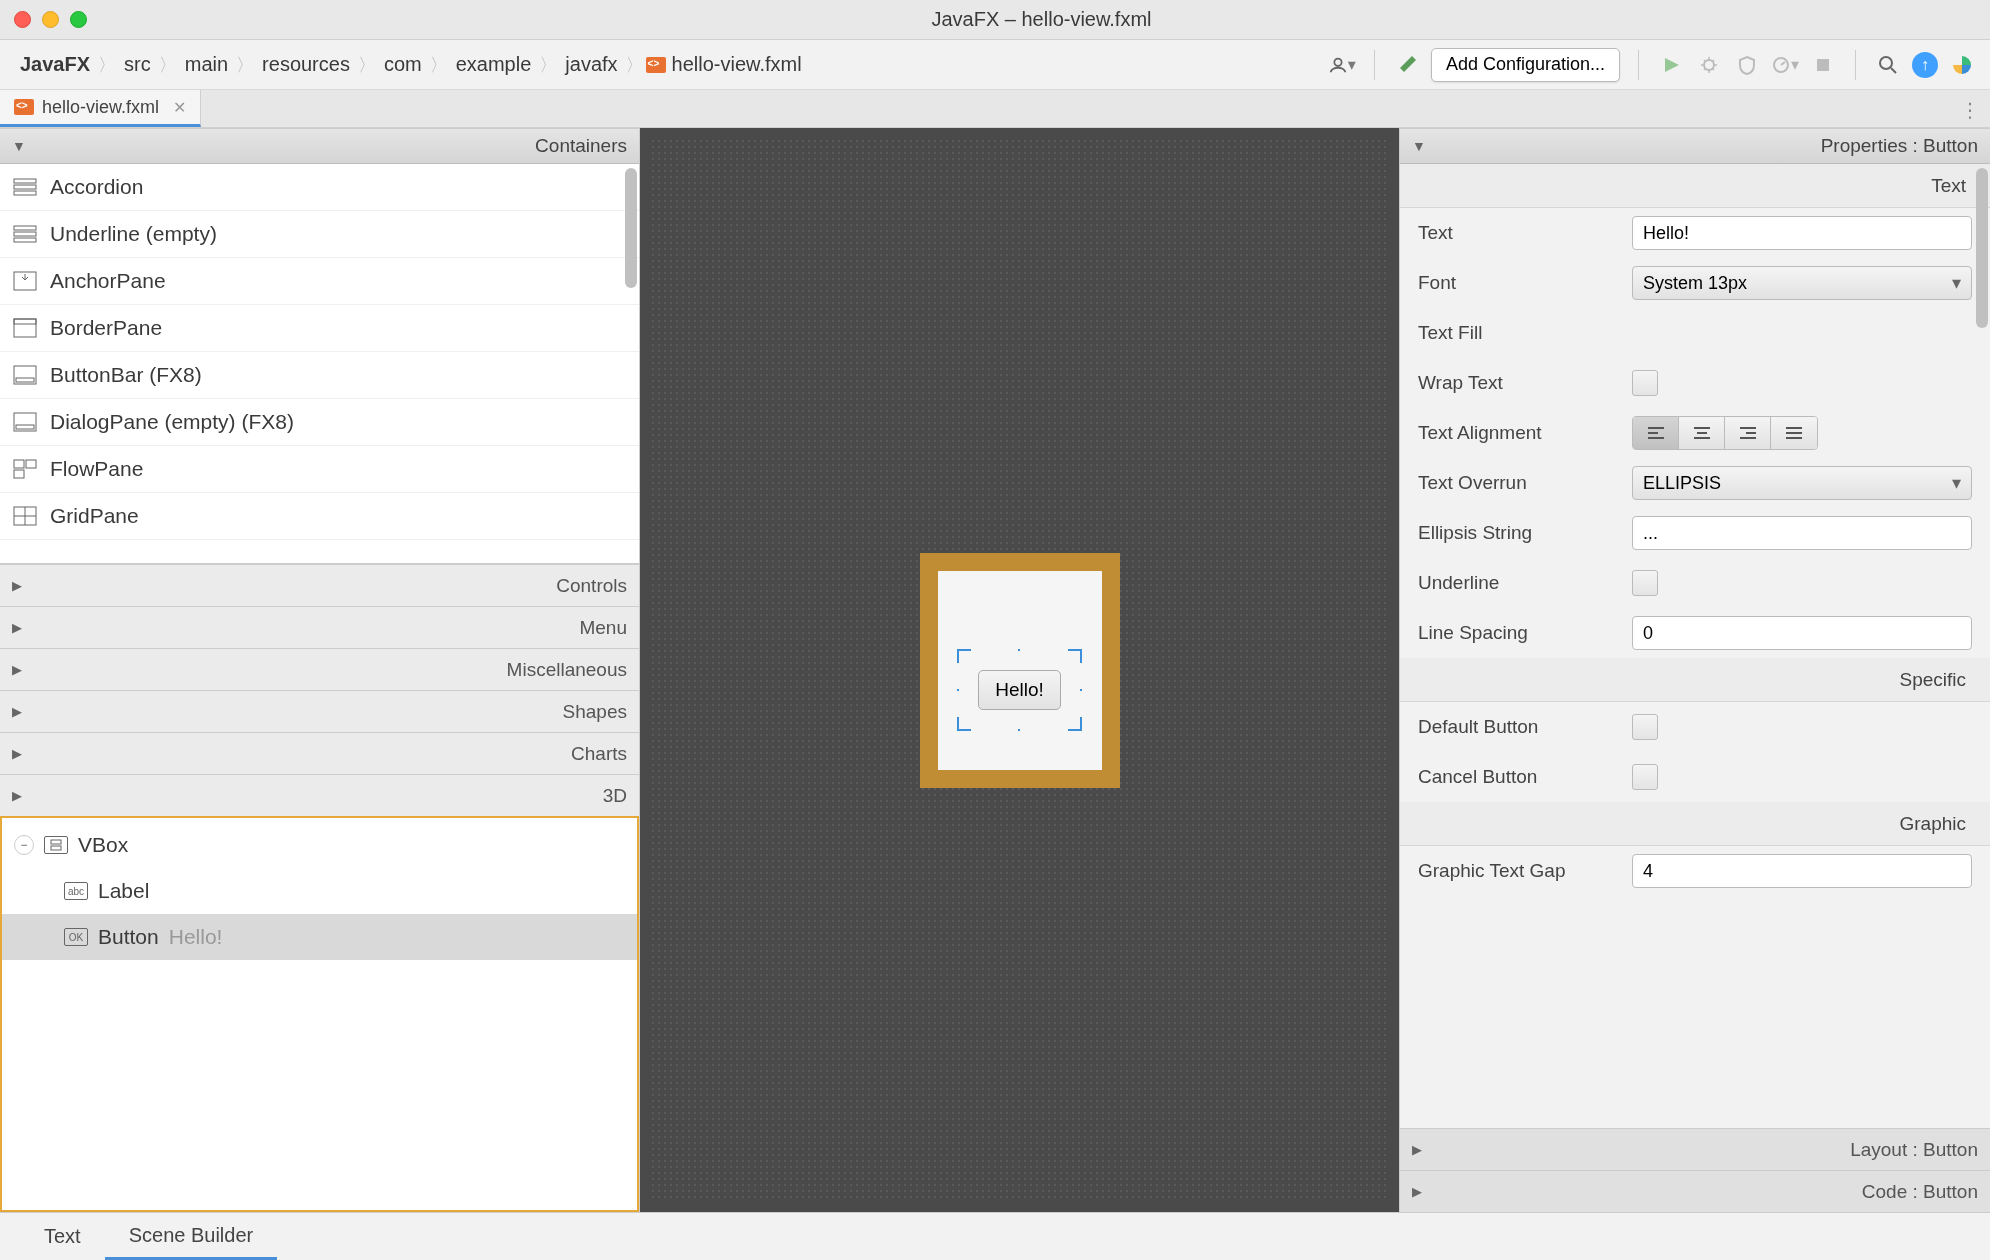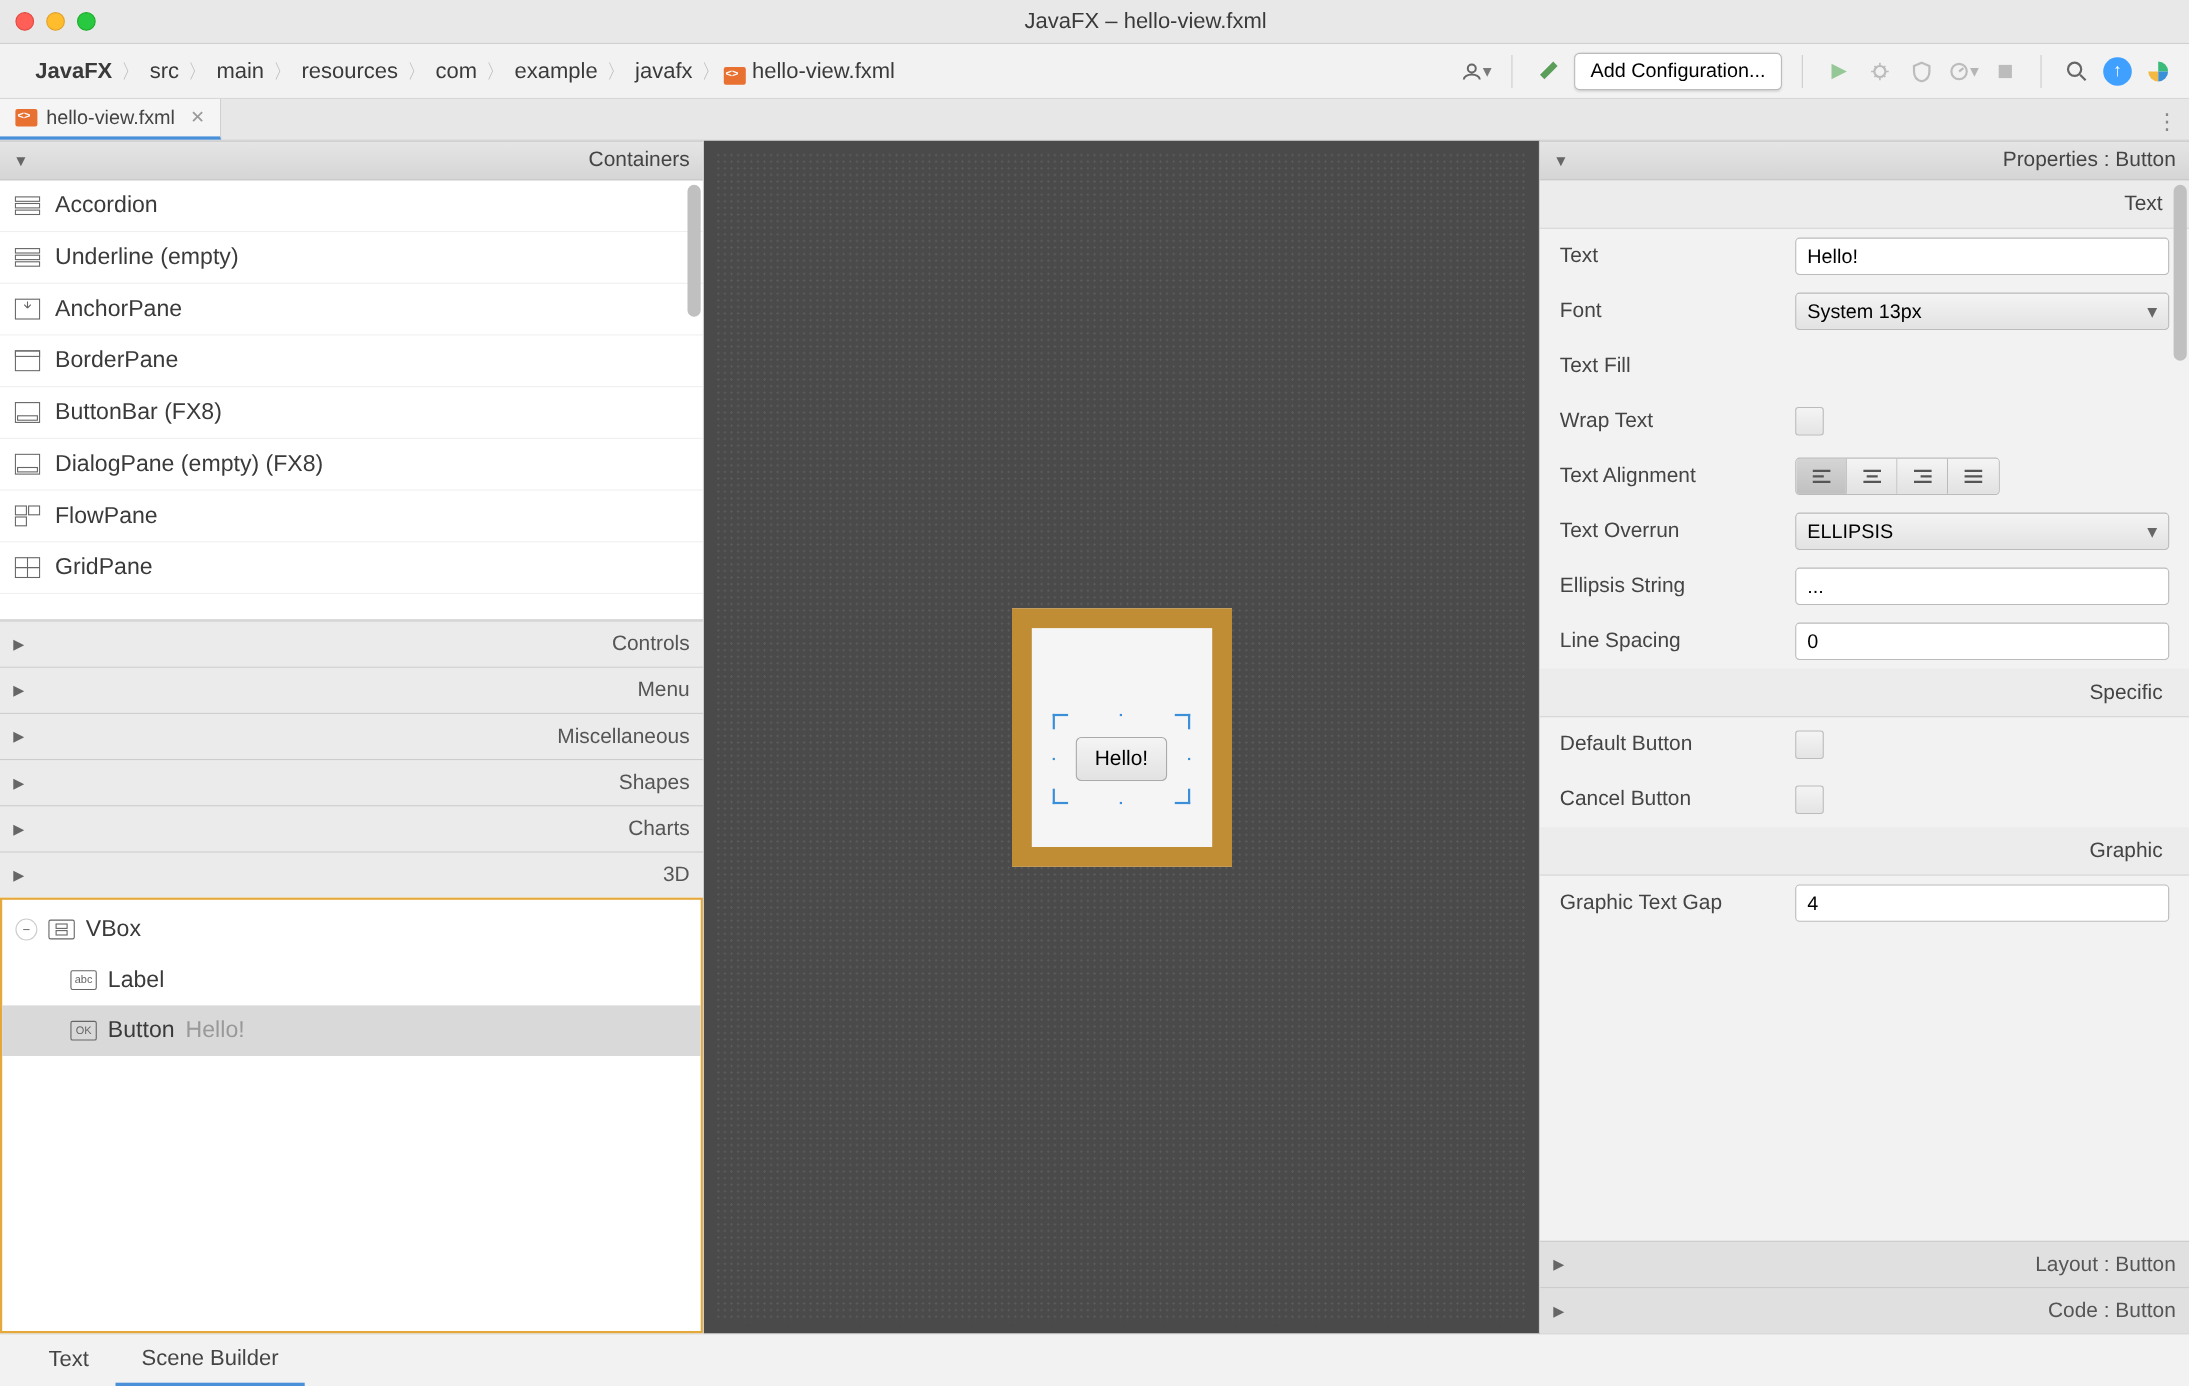--- a/index.html
+++ b/index.html
@@ -9,21 +9,21 @@
 .titlebar { height: 40px; background: #e8e8e8; display: flex; align-items: center; padding: 0 14px; border-bottom: 1px solid #d0d0d0; }
 .dots { display: flex; gap: 11px; margin-right: 20px; }
 .dot { width: 17px; height: 17px; border-radius: 50%; }
 .dot.red { background: #ff5f57; border: 1px solid #e1483f; }
 .dot.yellow { background: #ffbd2e; border: 1px solid #e0a027; }
 .dot.green { background: #28c940; border: 1px solid #1aab29; }
 .title { flex: 1; text-align: center; font-size: 20px; color: #3a3a3a; font-weight: 500; }
 
 
 .toolbar { height: 50px; background: #f2f2f2; display: flex; align-items: center; padding: 0 14px; border-bottom: 1px solid #d8d8d8; }
-.breadcrumb { display: flex; align-items: flex-end; font-size: 20px; color: #3a3a3a; margin-left: 12px; }
+.breadcrumb { display: flex; align-items: center; font-size: 20px; color: #3a3a3a; }
 .breadcrumb .bc-item { padding: 0 6px; }
 .breadcrumb .bc-item.project { font-weight: 700; }
 .bc-sep { color: #bbb; padding: 0 2px; font-size: 18px; }
 .toolbar-right { margin-left: auto; display: flex; align-items: center; gap: 10px; }
 .tb-divider { width: 1px; height: 30px; background: #ccc; margin: 0 8px; }
 .tb-icon { width: 28px; height: 28px; display: inline-flex; align-items: center; justify-content: center; color: #7a7a7a; }
 .tb-icon.disabled { opacity: 0.5; }
 .tb-button { height: 34px; padding: 0 14px; border: 1px solid #bbb; border-radius: 5px; background: #fff; font-size: 18px; box-shadow: 0 1px 2px rgba(0,0,0,0.1); }
 .play-icon svg path { fill: #3c9e3c; }
 .circ-up { width: 26px; height: 26px; border-radius: 50%; background: #40a0ff; display: inline-flex; align-items: center; justify-content: center; color: #fff; font-weight: bold; }
@@ -412,20 +412,24 @@
           <div class="prop-combo">
             <span>ELLIPSIS</span>
           </div>
         </div>
 
       <div class="prop-row">
           <span class="prop-label">Ellipsis String</span>
           <input class="prop-input" value="..." style="">
         </div>
 
+      <div class="prop-row">
+          <span class="prop-label">Underline</span>
+          <span class="check-box"></span>
+        </div>
 
       <div class="prop-row">
           <span class="prop-label">Line Spacing</span>
           <input class="prop-input" value="0" style="">
         </div>
 
       <div class="prop-group-title">Specific</div>
 
       <div class="prop-row">
           <span class="prop-label">Default Button</span>

